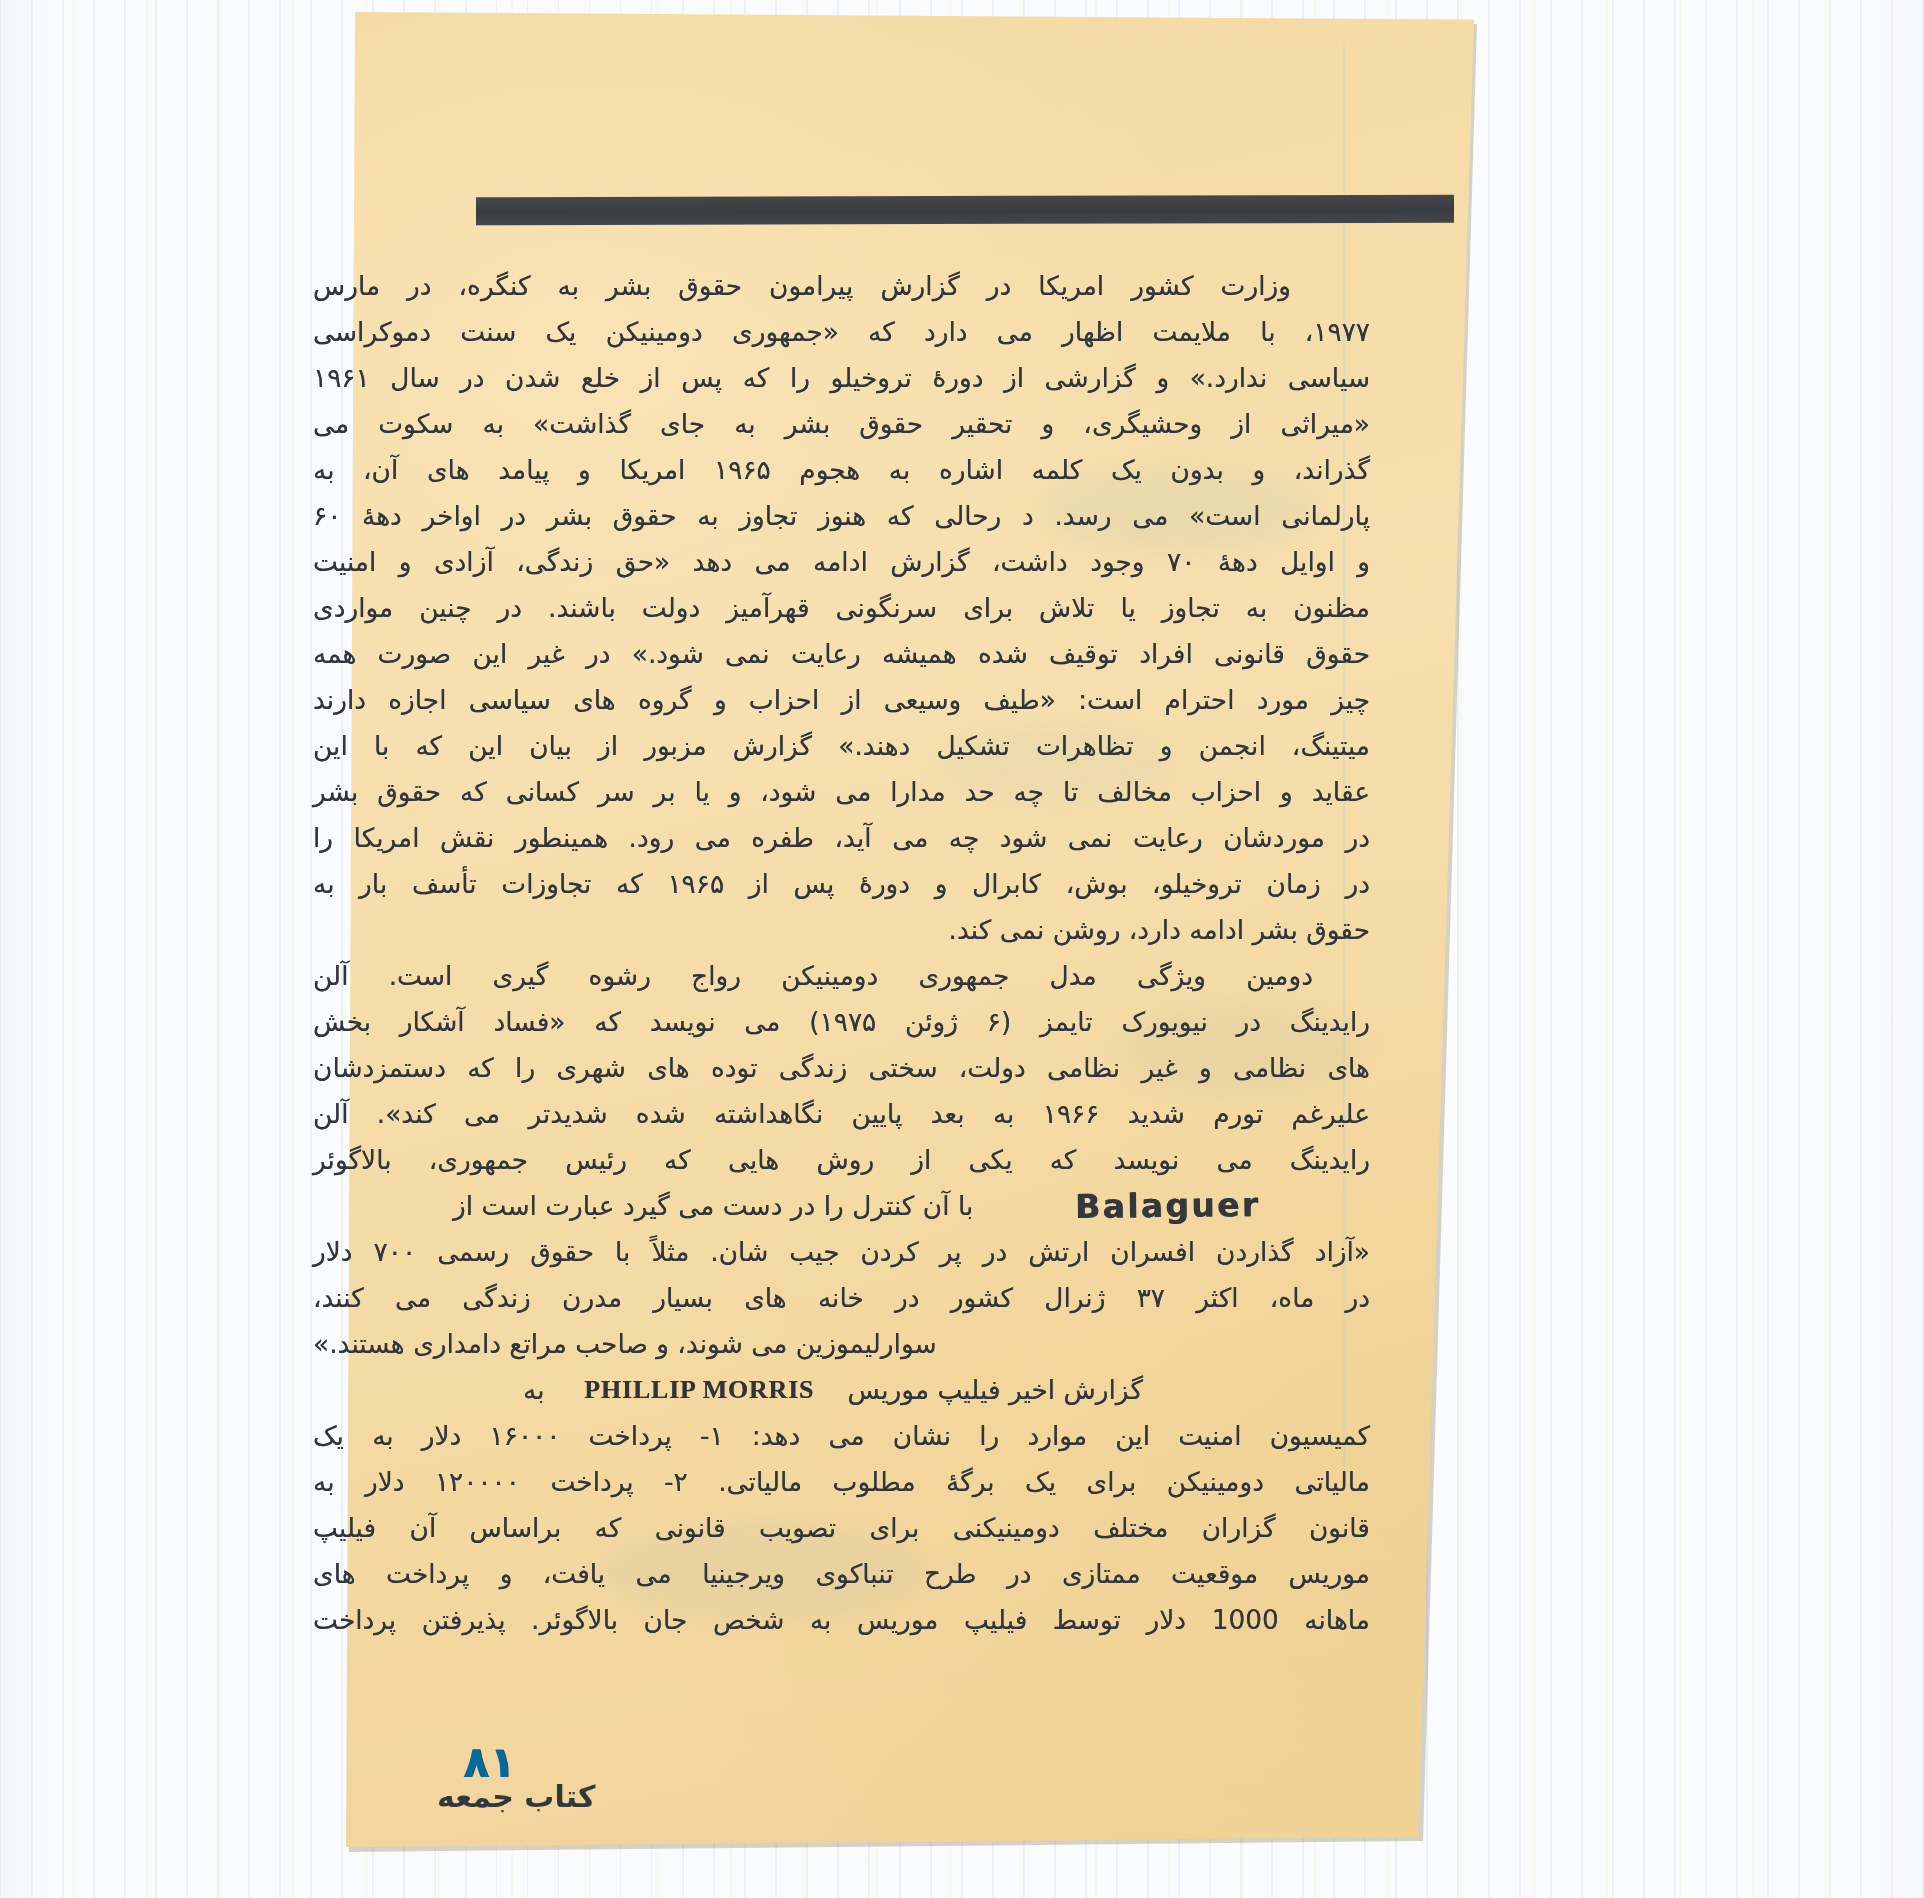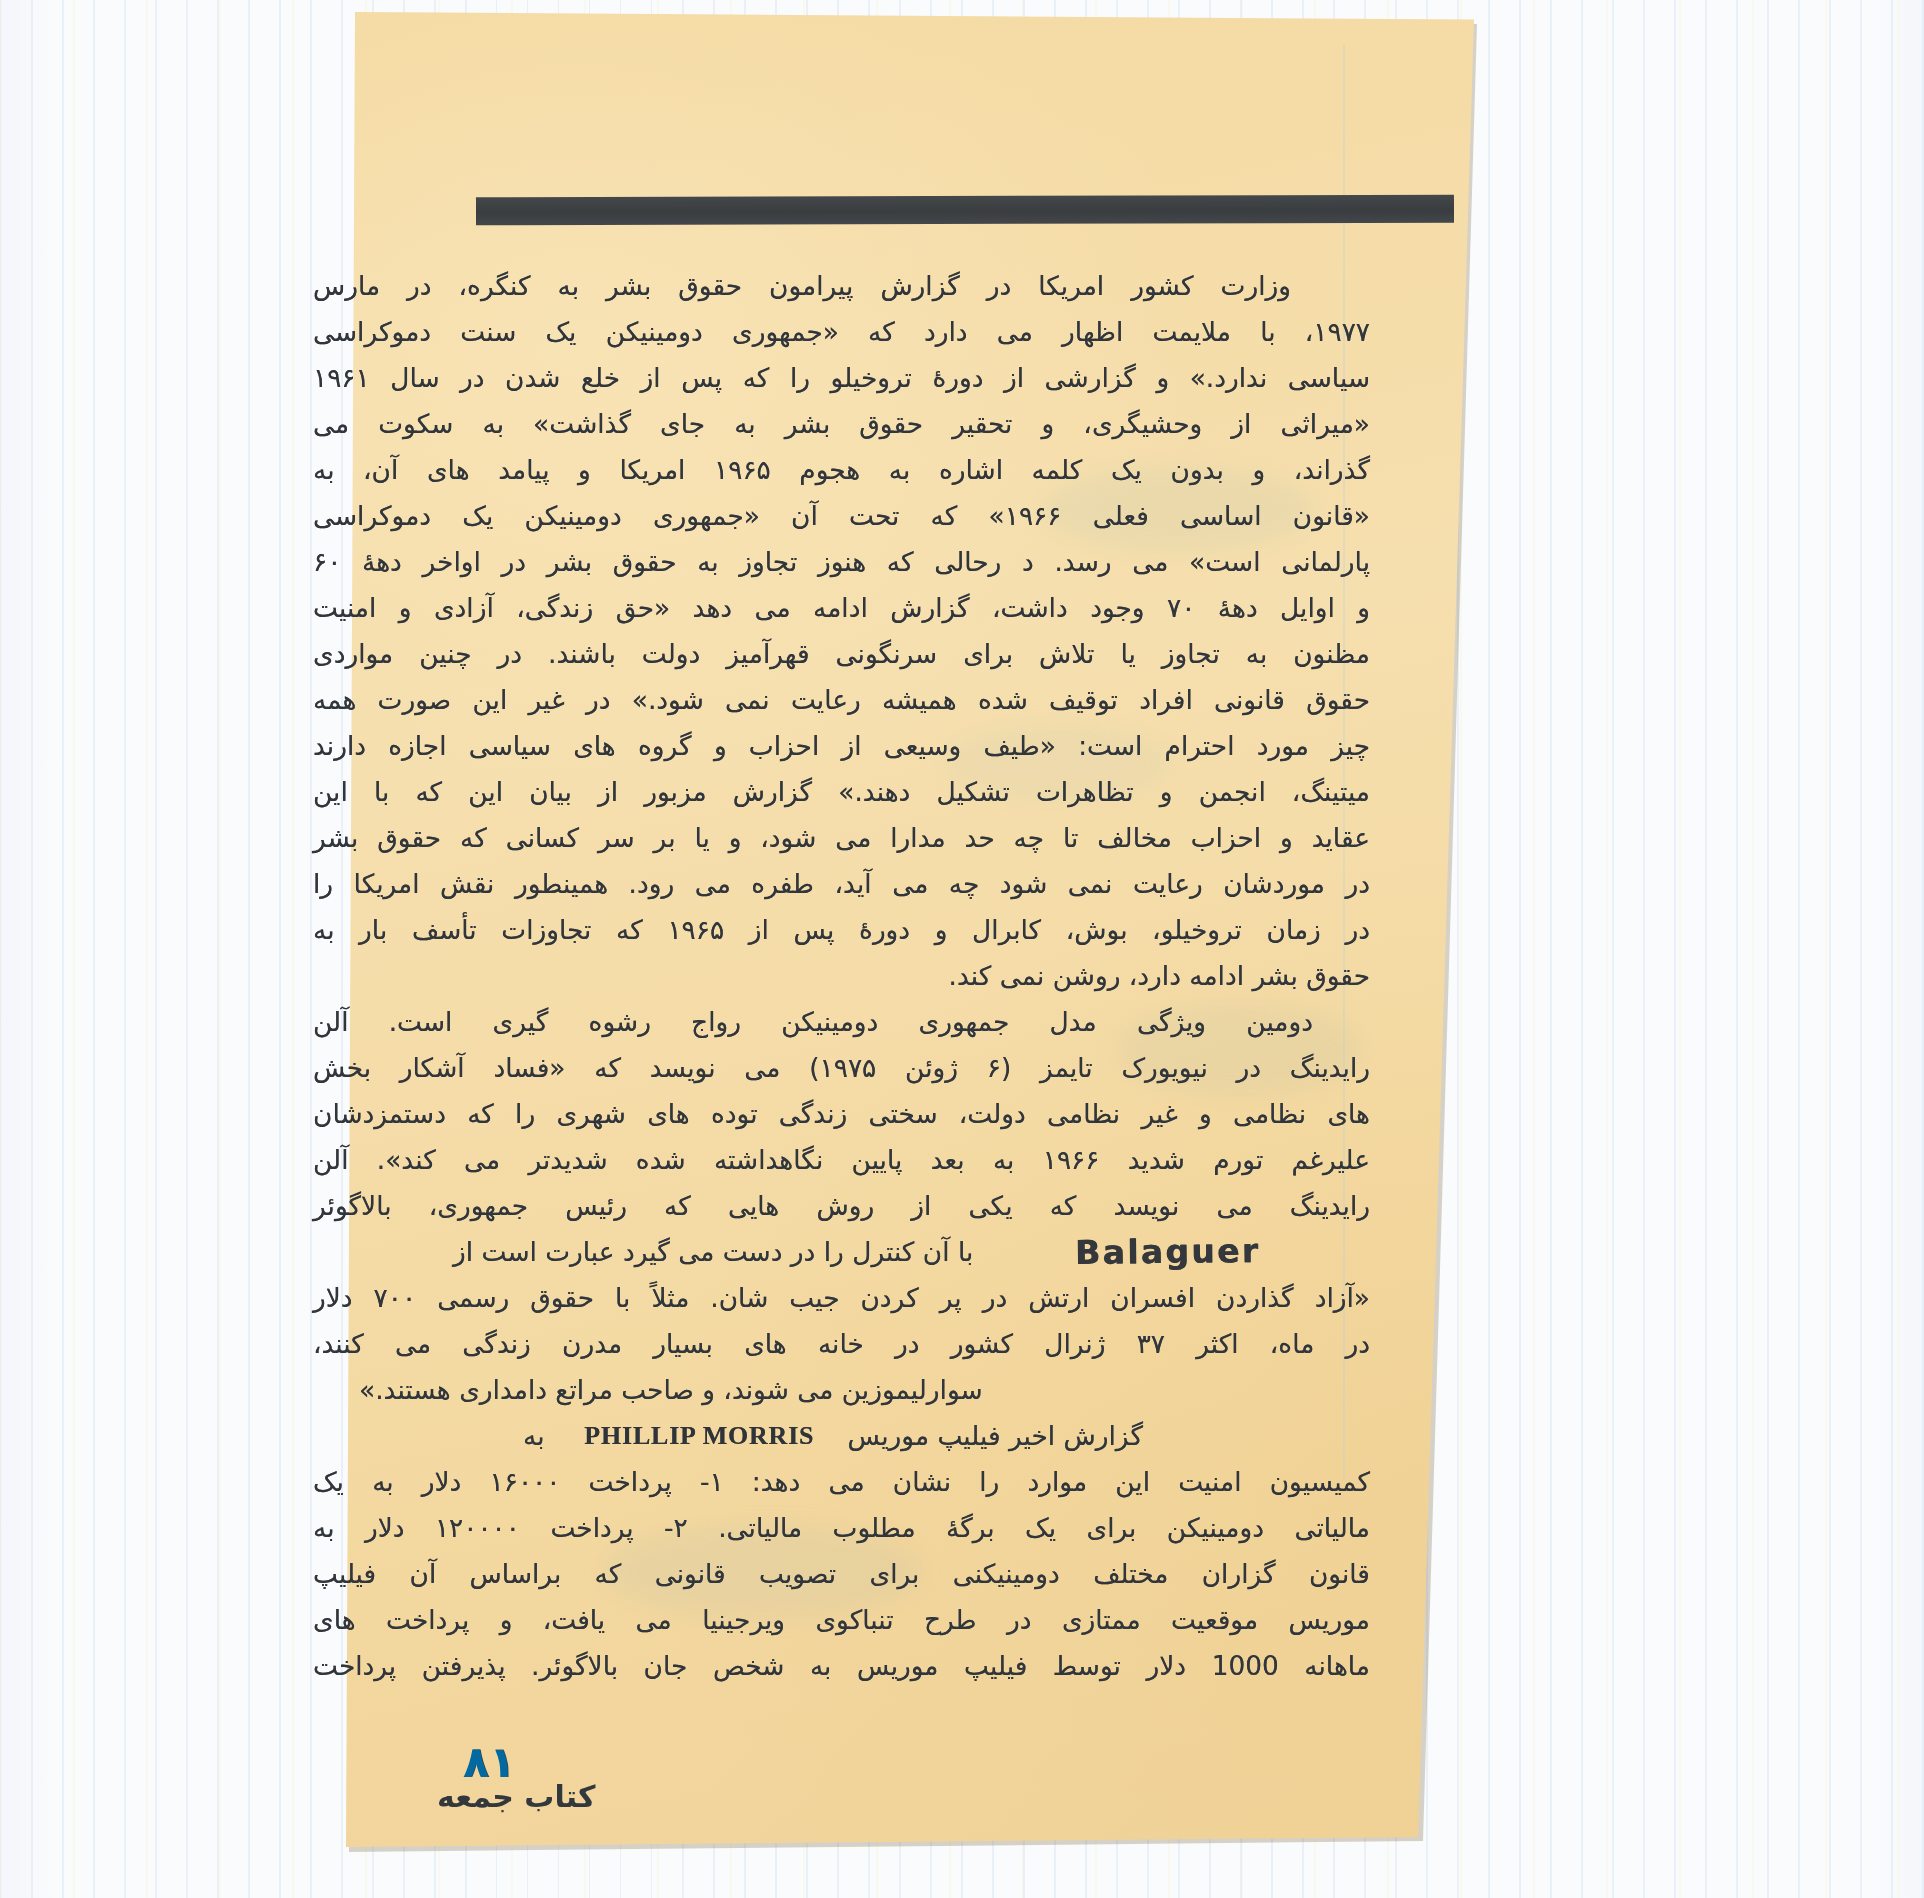--- a/index.html
+++ b/index.html
@@ -59,21 +59,21 @@
   }
   .line{
     height:46px;line-height:46px;
     text-align:justify;
     text-align-last:justify;
     white-space:normal;
   }
   .indent-lg{padding-right:79px;}
   .indent-sm{padding-right:57px;}
   .end-right{text-align-last:right;}
-  .end-left{text-align-last:left;margin-left:46px;}
+  .end-left{text-align-last:left;}
 
   .line-balaguer{
     display:flex;align-items:center;justify-content:space-between;
     padding-right:110px;padding-left:140px;
     text-align:right;text-align-last:auto;
   }
   .latin-hand{
     direction:ltr;
     font-family:"DejaVu Sans",sans-serif;
     font-weight:bold;
@@ -127,21 +127,20 @@
 </div>
 
 <div class="divider-bar"></div>
 
 <div class="textcol">
   <div class="line indent-lg">وزارت کشور امریکا در گزارش پیرامون حقوق بشر به کنگره، در مارس</div>
   <div class="line">۱۹۷۷، با ملایمت اظهار می دارد که «جمهوری دومینیکن یک سنت دموکراسی</div>
   <div class="line">سیاسی ندارد.» و گزارشی از دورهٔ تروخیلو را که پس از خلع شدن در سال ۱۹۶۱</div>
   <div class="line">«میراثی از وحشیگری، و تحقیر حقوق بشر به جای گذاشت» به سکوت می</div>
   <div class="line">گذراند، و بدون یک کلمه اشاره به هجوم ۱۹۶۵ امریکا و پیامد های آن، به</div>
-  <div class="line">«قانون اساسی فعلی ۱۹۶۶» که تحت آن «جمهوری دومینیکن یک دموکراسی</div>
   <div class="line">پارلمانی است» می رسد. د رحالی که هنوز تجاوز به حقوق بشر در اواخر دهۀ ۶۰</div>
   <div class="line">و اوایل دهۀ ۷۰ وجود داشت، گزارش ادامه می دهد «حق زندگی، آزادی و امنیت</div>
   <div class="line">مظنون به تجاوز یا تلاش برای سرنگونی قهرآمیز دولت باشند. در چنین مواردی</div>
   <div class="line">حقوق قانونی افراد توقیف شده همیشه رعایت نمی شود.» در غیر این صورت همه</div>
   <div class="line">چیز مورد احترام است: «طیف وسیعی از احزاب و گروه های سیاسی اجازه دارند</div>
   <div class="line">میتینگ، انجمن و تظاهرات تشکیل دهند.» گزارش مزبور از بیان این که با این</div>
   <div class="line">عقاید و احزاب مخالف تا چه حد مدارا می شود، و یا بر سر کسانی که حقوق بشر</div>
   <div class="line">در موردشان رعایت نمی شود چه می آید، طفره می رود. همینطور نقش امریکا را</div>
   <div class="line">در زمان تروخیلو، بوش، کابرال و دورهٔ پس از ۱۹۶۵ که تجاوزات تأسف بار به</div>
   <div class="line end-right">حقوق بشر ادامه دارد، روشن نمی کند.</div>

